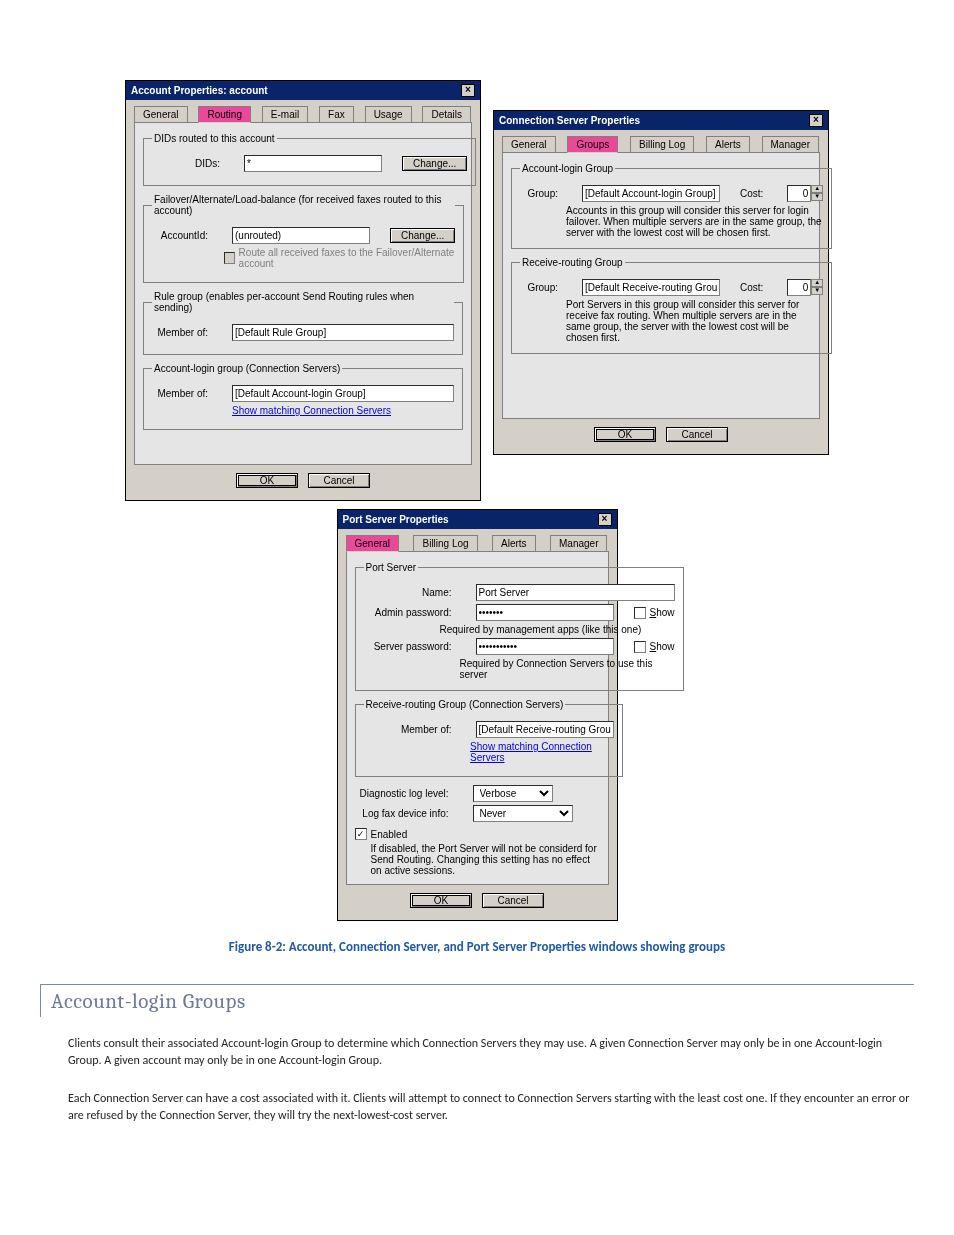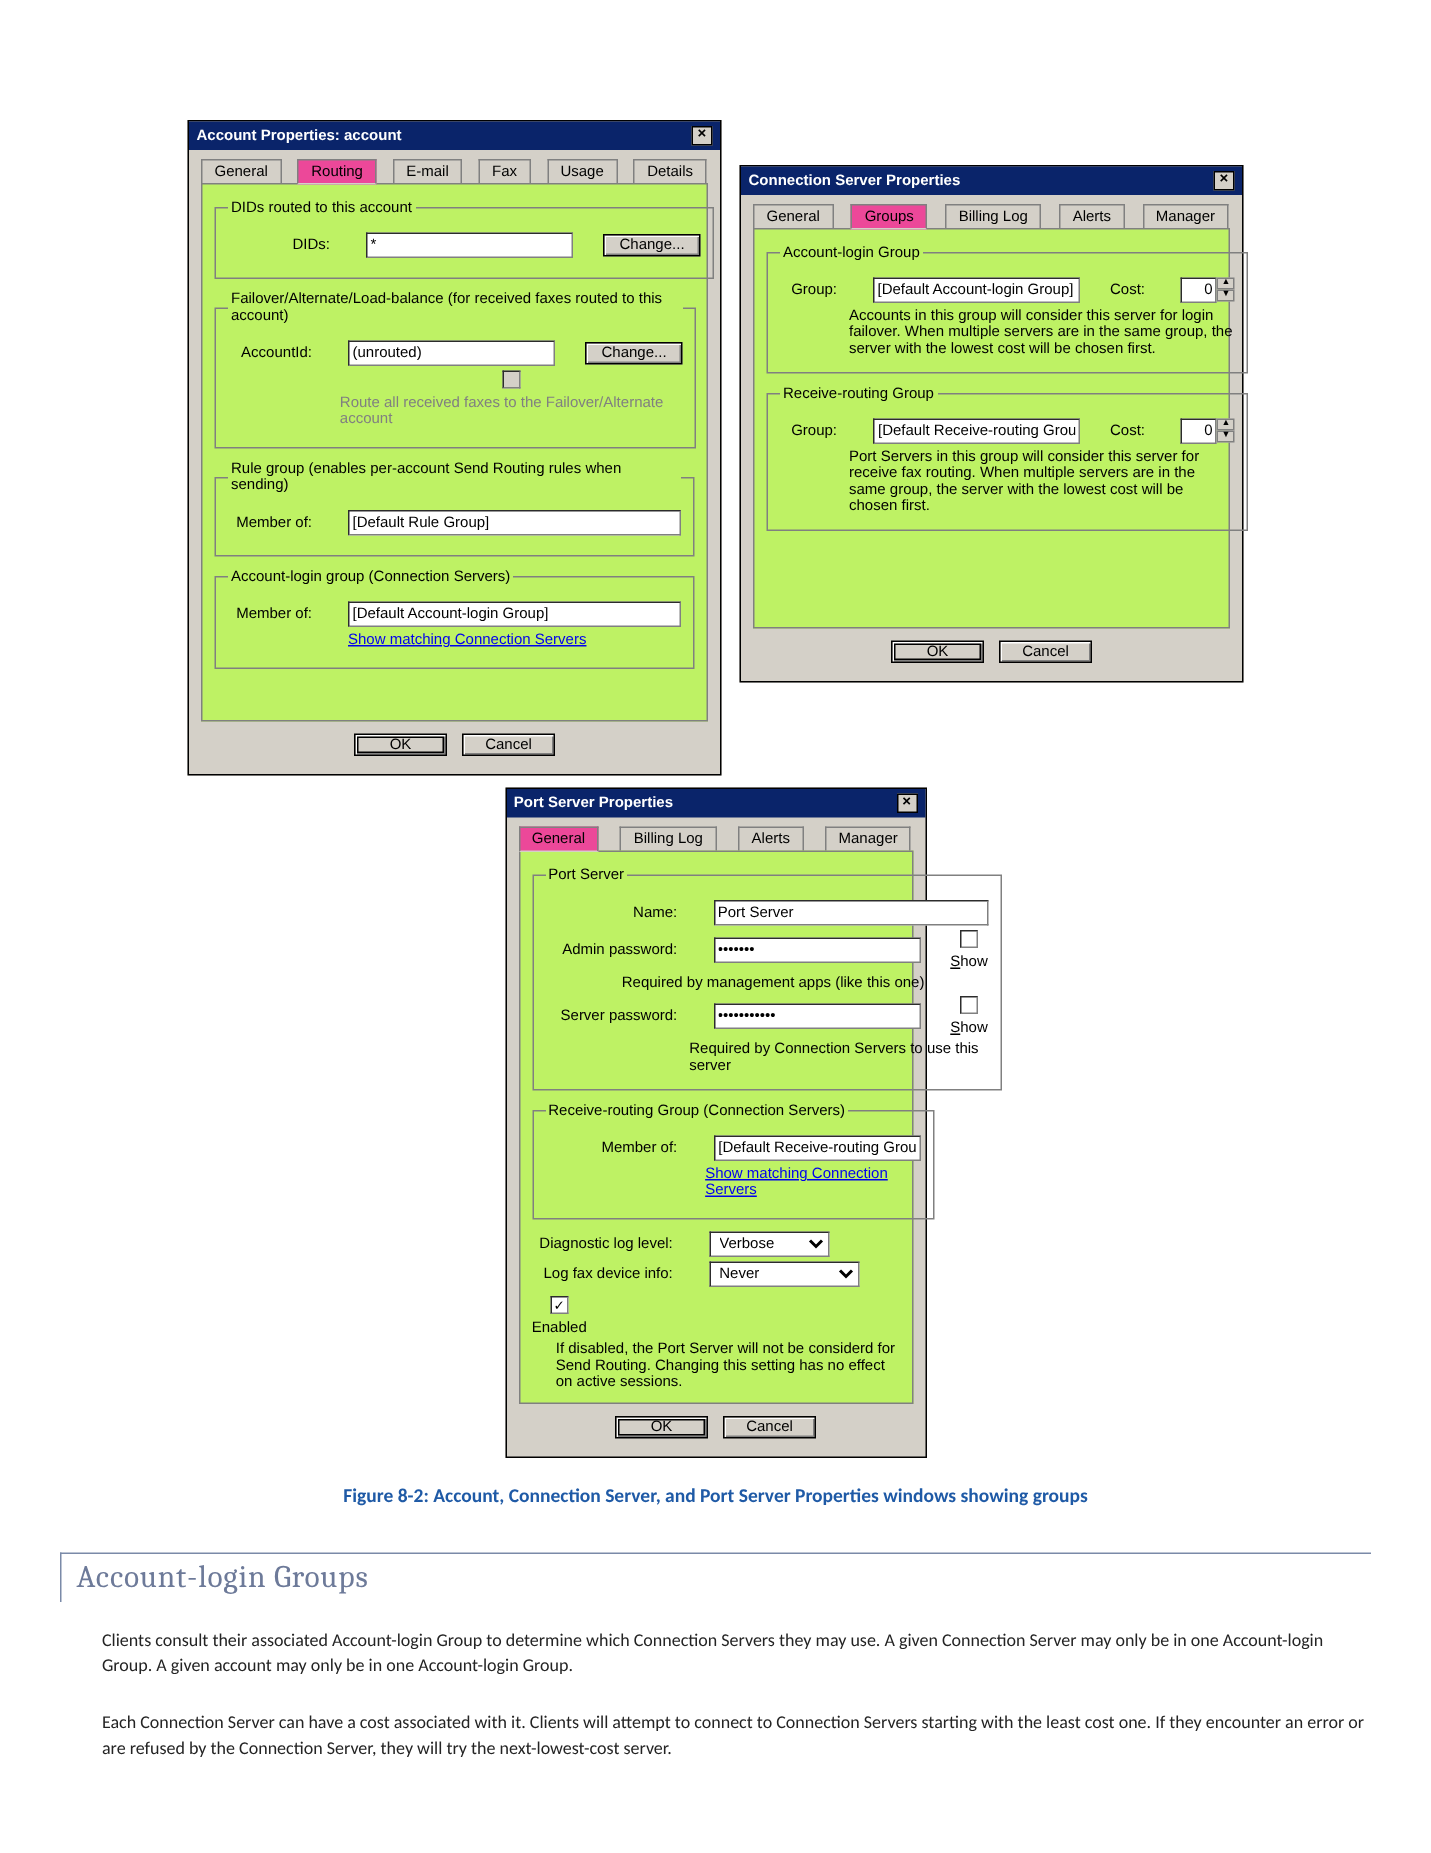--- a/index.html
+++ b/index.html
@@ -62,21 +62,21 @@
     position: relative;
     font-size: 10px;
   }
   .tab.active {
     background: #ec4899;
     border-bottom: 1px solid #d4d0c8;
     z-index: 2;
   }
   .tabpanel {
     border: 1px solid #808080;
-    background: #bef264;
+    background: #e5e5e5;
     padding: 8px;
     position: relative;
   }
   fieldset.grp {
     border: 1px solid #808080;
     padding: 8px 8px 10px 8px;
     margin: 2px 0 8px 0;
   }
   fieldset.grp legend {
     font-size: 10px;
@@ -100,21 +100,21 @@
     min-width: 62px;
     text-align: center;
   }
   .btn.default {
     outline: 1px solid #000;
     outline-offset: -3px;
   }
   .note { color: #000; font-size: 10px; margin-top: 2px; }
   .link { color: #0000ee; text-decoration: underline; cursor: pointer; }
   .greyed { color: #808080; }
-  .chk { display: inline-flex; align-items: center; gap: 4px; flex-direction: column; }
+  .chk { display: inline-flex; align-items: center; gap: 4px; }
   .chkbox {
     width: 12px; height: 12px;
     border: 1px inset #808080;
     background: #fff;
     display: inline-flex; align-items: center; justify-content: center;
     font-size: 9px;
   }
   .spin {
     display: inline-flex;
   }
@@ -324,21 +324,21 @@
               <input class="textbox" style="flex: 1 1 0%;" value="Port Server">
             </div>
             <div class="row">
               <div class="lbl" style="width:92px;">Admin password:</div>
               <input class="textbox" style="flex: 1 1 0%;" value="•••••••">
               <label class="chk">
                 <span class="chkbox"></span>
                 <span><span class="underline-s">S</span>how</span>
               </label>
             </div>
-            <div class="note" style="margin-left:51px;">Required by management apps (like this one)</div>
+            <div class="note" style="margin-left:76px;">Required by management apps (like this one)</div>
             <div class="row">
               <div class="lbl" style="width:92px;">Server password:</div>
               <input class="textbox" style="flex: 1 1 0%;" value="•••••••••••">
               <label class="chk">
                 <span class="chkbox"></span>
                 <span><span class="underline-s">S</span>how</span>
               </label>
             </div>
             <div class="note" style="margin-left:96px;">Required by Connection Servers to use this server</div>
           </fieldset>

